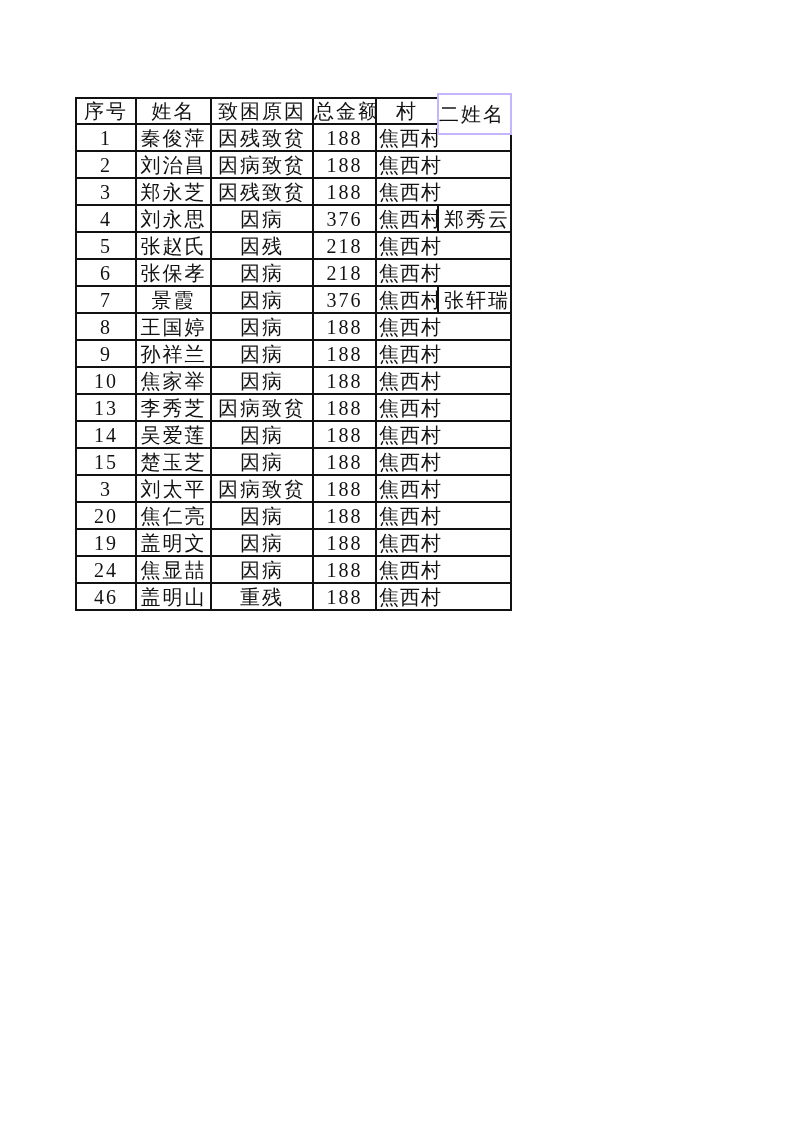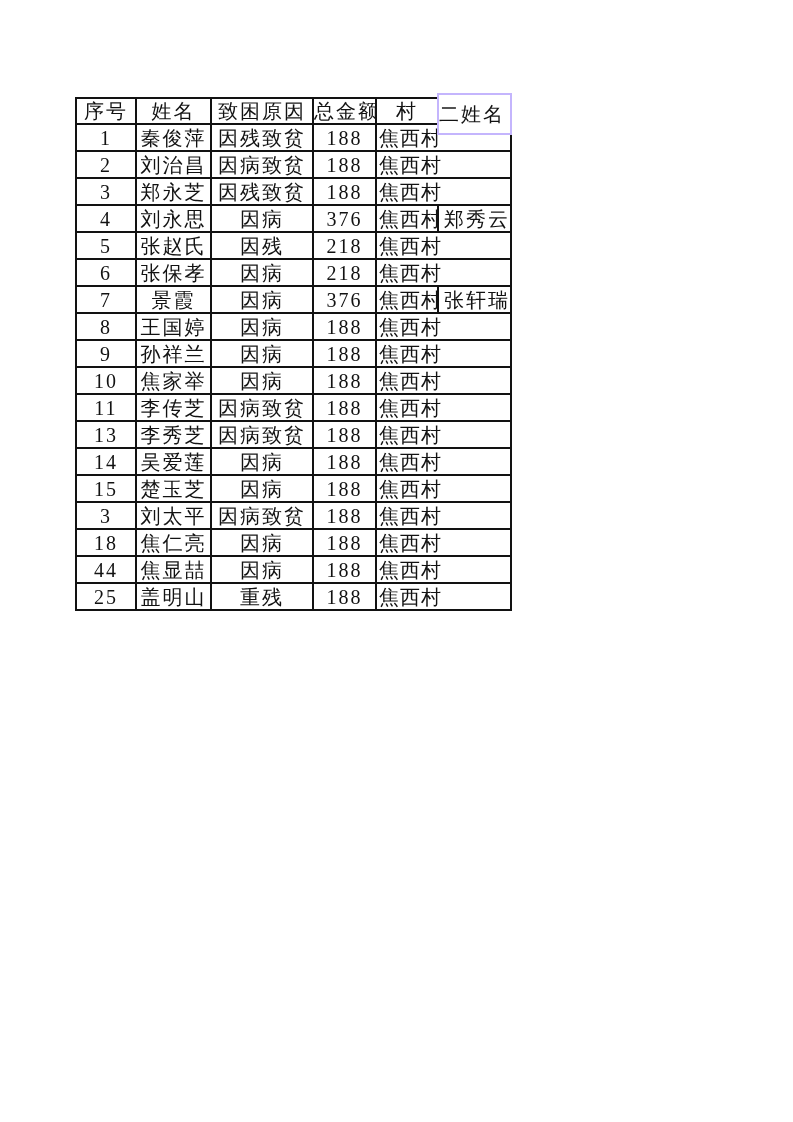--- a/index.html
+++ b/index.html
@@ -173,28 +173,20 @@
     </tr>
         <tr>
       <td class="c-seq">10</td>
       <td class="c-name">焦家举</td>
       <td class="c-reason">因病</td>
       <td class="c-amount">188</td>
       <td class="c-village" colspan="2">焦西村</td>
 
     </tr>
         <tr>
-      <td class="c-seq">11</td>
-      <td class="c-name">李传芝</td>
-      <td class="c-reason">因病致贫</td>
-      <td class="c-amount">188</td>
-      <td class="c-village" colspan="2">焦西村</td>
-
-    </tr>
-        <tr>
       <td class="c-seq">13</td>
       <td class="c-name">李秀芝</td>
       <td class="c-reason">因病致贫</td>
       <td class="c-amount">188</td>
       <td class="c-village" colspan="2">焦西村</td>
 
     </tr>
         <tr>
       <td class="c-seq">14</td>
       <td class="c-name">吴爱莲</td>
@@ -213,37 +205,45 @@
     </tr>
         <tr>
       <td class="c-seq">3</td>
       <td class="c-name">刘太平</td>
       <td class="c-reason">因病致贫</td>
       <td class="c-amount">188</td>
       <td class="c-village" colspan="2">焦西村</td>
 
     </tr>
         <tr>
-      <td class="c-seq">18</td>
+      <td class="c-seq">20</td>
       <td class="c-name">焦仁亮</td>
       <td class="c-reason">因病</td>
       <td class="c-amount">188</td>
       <td class="c-village" colspan="2">焦西村</td>
 
     </tr>
         <tr>
-      <td class="c-seq">44</td>
+      <td class="c-seq">19</td>
+      <td class="c-name">盖明文</td>
+      <td class="c-reason">因病</td>
+      <td class="c-amount">188</td>
+      <td class="c-village" colspan="2">焦西村</td>
+
+    </tr>
+        <tr>
+      <td class="c-seq">24</td>
       <td class="c-name">焦显喆</td>
       <td class="c-reason">因病</td>
       <td class="c-amount">188</td>
       <td class="c-village" colspan="2">焦西村</td>
 
     </tr>
         <tr>
-      <td class="c-seq">25</td>
+      <td class="c-seq">46</td>
       <td class="c-name">盖明山</td>
       <td class="c-reason">重残</td>
       <td class="c-amount">188</td>
       <td class="c-village" colspan="2">焦西村</td>
 
     </tr>
       </tbody>
   </table>
 
   <div class="second-name-box">

